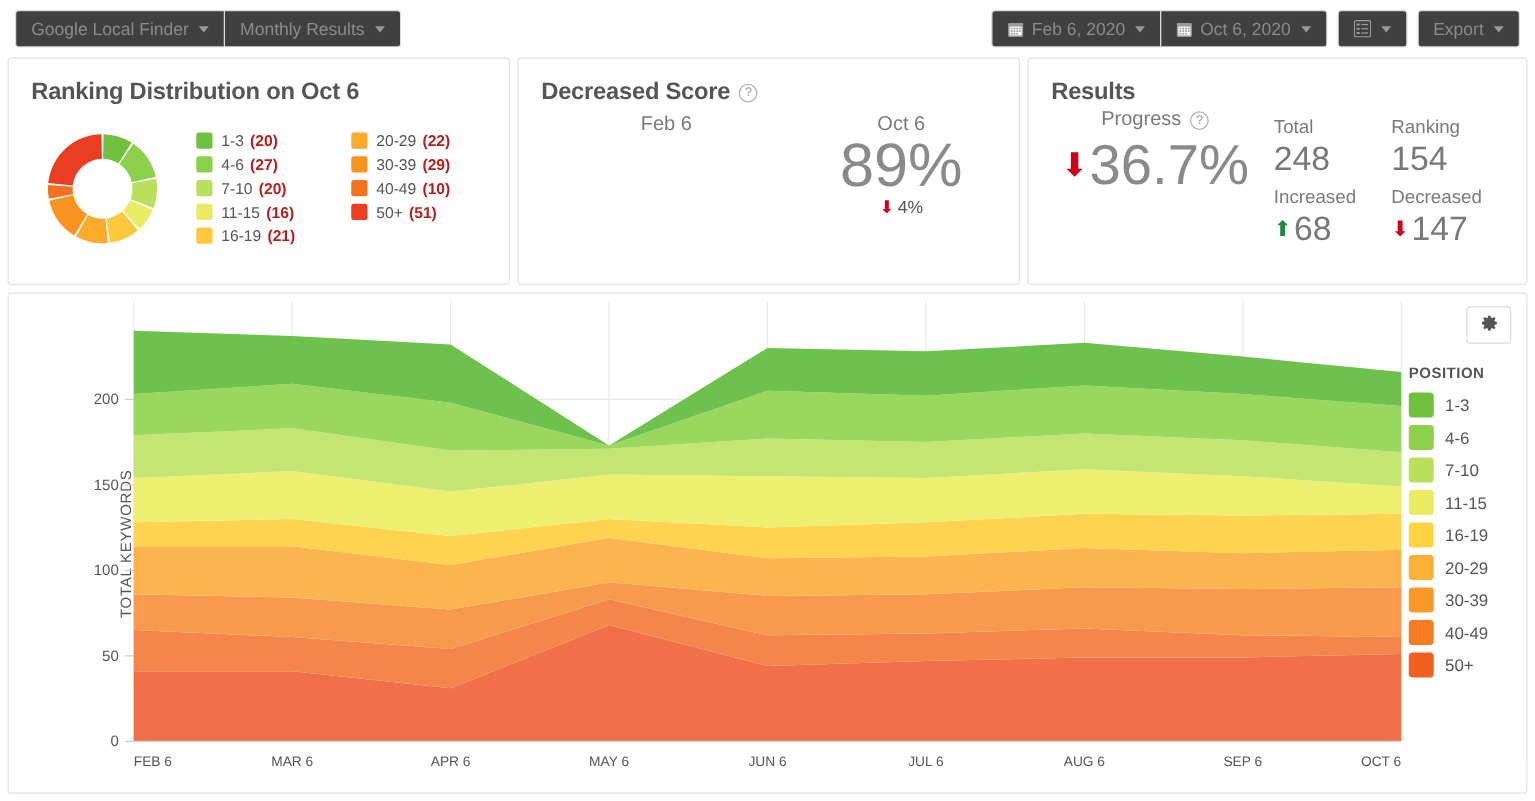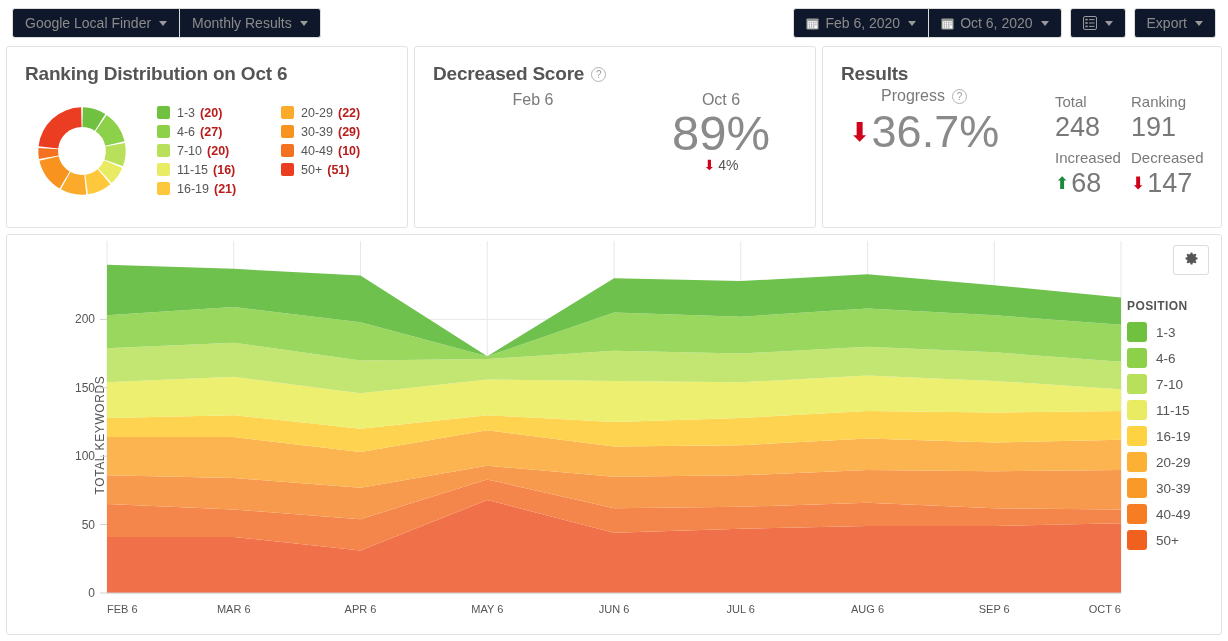--- a/index.html
+++ b/index.html
@@ -20,21 +20,21 @@
     display: flex;
     align-items: center;
     padding: 0 12px;
     position: relative;
   }
   .tb-left { display: flex; align-items: center; }
   .tb-right { display: flex; align-items: center; margin-left: auto; }
   .btn {
     height: 30px;
     border: 1px solid #dcdcdc;
-    background: #0f172a;
+    background: #404040;
     color: #8b8b8b;
     font-size: 14px;
     padding: 0 12px;
     display: flex;
     align-items: center;
     gap: 6px;
     white-space: nowrap;
     cursor: pointer;
     font-family: "Liberation Sans", sans-serif;
   }
@@ -114,21 +114,21 @@
   .vis-body { display:flex; padding-top: 6px;}
   .vis-col { flex:1; text-align:center; position:relative;}
   .vis-col.first { padding-left: 24px; }
   .vis-date { font-size:16px; color:#7a7a7a; margin-bottom:-4px;}
   .vis-pct { font-size:49px; color:#8a8a8a; font-weight:normal; line-height:1.15;}
   .vis-delta { font-size:14px; color:#555; margin-top:-4px; display:flex; justify-content:center; align-items:center; gap:3px;}
   .arrow-dn { color:#d0021b; font-size:14px; line-height:1;}
   .arrow-up { color:#1a8a3b; font-size:14px; line-height:1;}
 
   
-  .kw-body { display:flex; padding: 2px 0 0 0; gap: 36px;}
+  .kw-body { display:flex; padding: 2px 0 0 0;}
   .kw-progress { width: 196px; text-align:center; padding-left: 6px;}
   .kw-prog-label { font-size:16px; color:#7a7a7a; display:flex; justify-content:center; align-items:center; gap:7px;}
   .kw-prog-val { font-size:45px; color:#8a8a8a; line-height:1.2; display:flex; align-items:center; justify-content:center;}
   .kw-prog-val .arrow-dn { font-size:26px; margin-right:1px; }
   .kw-stats { flex:1; display:grid; grid-template-columns:1fr 1fr; row-gap:6px; padding-top:6px; padding-right:14px;}
   .kw-cell { text-align:left; }
   .kw-lab { font-size:15px; color:#7a7a7a; line-height:1.25;}
   .kw-num { font-size:27px; color:#787878; line-height:1.15; display:flex; align-items:center; gap:2px;}
   .kw-num .arrow-up, .kw-num .arrow-dn { font-size:17px; }
 
@@ -154,21 +154,21 @@
     position:absolute;
     left: 34px; top: 50%;
     transform: translateY(-50%) rotate(-90deg);
     transform-origin: center;
     font-size: 12px;
     letter-spacing: 0.6px;
     color:#555;
     white-space:nowrap;
   }
   .chart-legend {
-    position:absolute; right:12px; top:64px;
+    position:absolute; right:12px; top:56px;
     width: 82px;
   }
   .cl-title { font-size:12px; font-weight:bold; color:#555; letter-spacing:0.4px; margin-bottom:6px;}
   .cl-item { display:flex; align-items:center; height:26px; font-size:13.5px; color:#555; cursor:pointer;}
   .cl-sw { width:20px;height:20px;border-radius:3px;margin-right:9px;flex:none;}
   svg text { font-family: "Liberation Sans", sans-serif; }
 </style>
 </head>
 <body>
 
@@ -366,21 +366,21 @@
         <div class="kw-stats" id="kw-stats">
             <div class="kw-cell">
               <div class="kw-lab">Total</div>
               <div class="kw-num">
                 <span>248</span>
               </div>
             </div>
             <div class="kw-cell">
               <div class="kw-lab">Ranking</div>
               <div class="kw-num">
-                <span>191</span>
+                <span>154</span>
               </div>
             </div>
             <div class="kw-cell">
               <div class="kw-lab">Increased</div>
               <div class="kw-num">
                 <span class="arrow-up">⬆</span>
                 <span>68</span>
               </div>
             </div>
             <div class="kw-cell">

